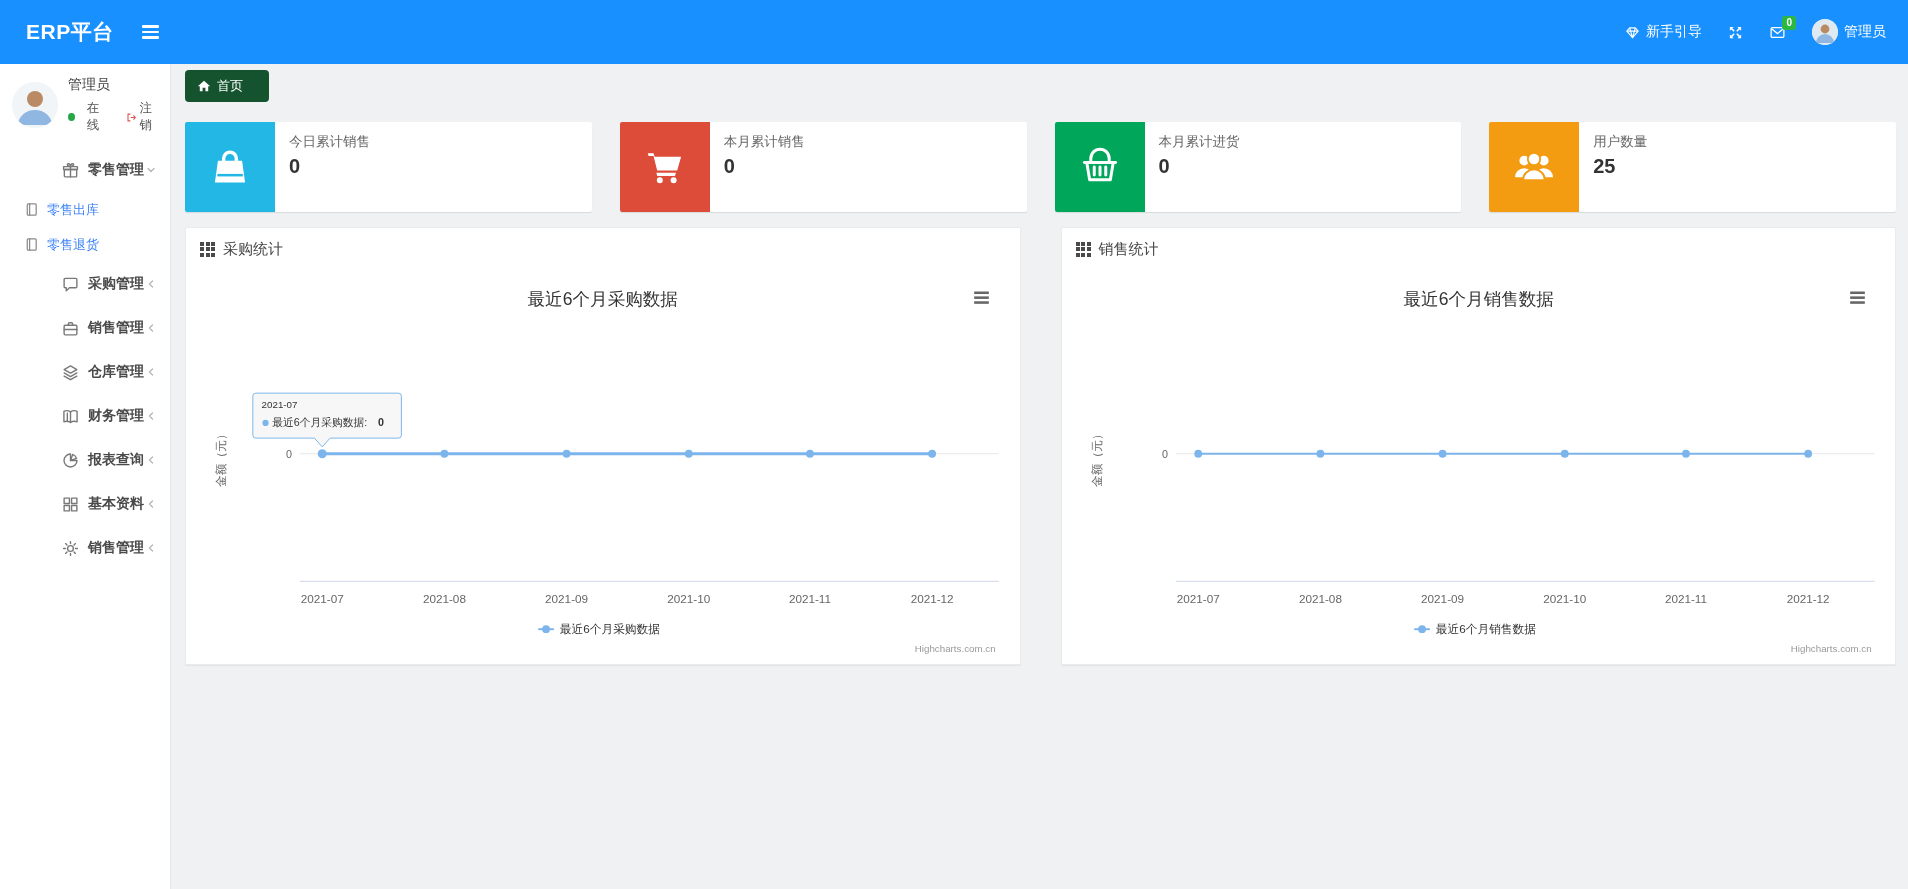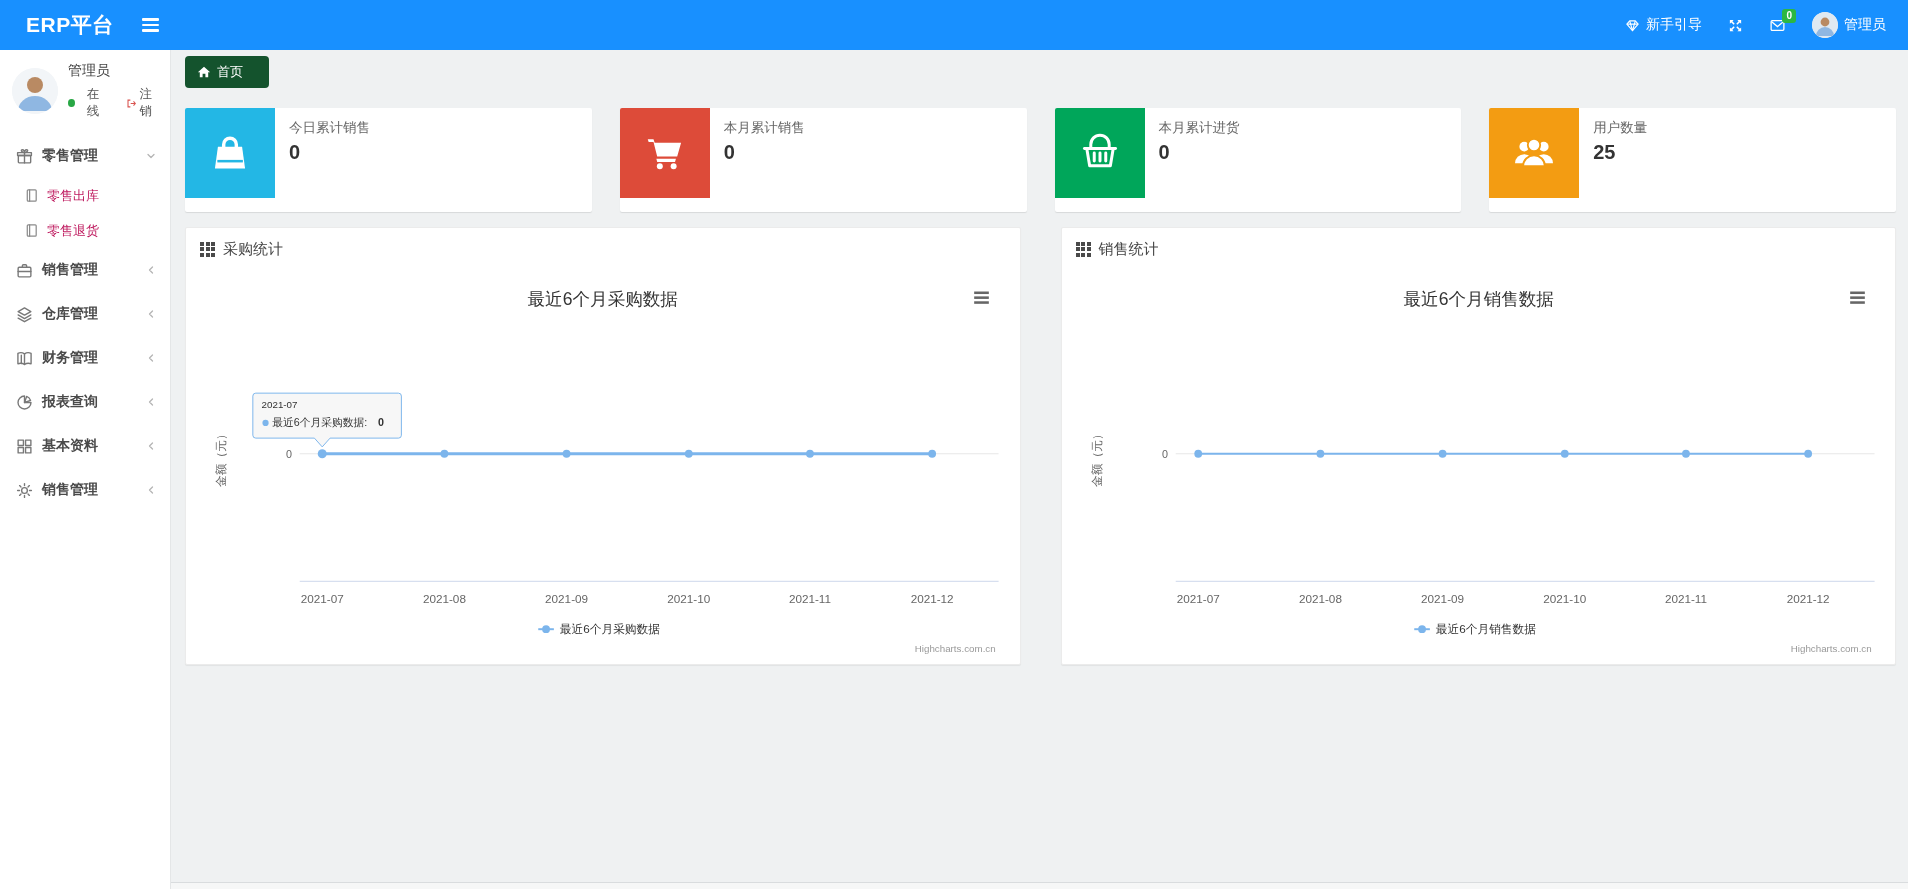--- a/index.html
+++ b/index.html
@@ -1,20 +1,20 @@
 <!DOCTYPE html>
 <html><head>
 <meta charset="utf-8">
 <style>
   * { margin:0; padding:0; box-sizing:border-box; }
   html,body { width:1908px; height:889px; overflow:hidden; }
   body { font-family:"Liberation Sans","DejaVu Sans",sans-serif; background:#eff1f2; color:#444; }
 
   
-  .navbar { height:50px; background:#1890ff; display:flex; align-items:center; color:#fff; position:relative; z-index:10; }
+  .navbar { height:64px; background:#1890ff; display:flex; align-items:center; color:#fff; position:relative; z-index:10; }
   .brand { font-size:21px; font-weight:bold; padding-left:26px; letter-spacing:.5px; }
   .nav-toggle { margin-left:22px; cursor:pointer; display:flex; flex-direction:column; gap:3px; padding:6px; }
   .nav-toggle span { display:block; width:17px; height:2.5px; background:#fff; border-radius:1px; }
   .nav-right { margin-left:auto; display:flex; align-items:center; gap:26px; padding-right:22px; font-size:14px; }
   .nav-item { display:flex; align-items:center; gap:6px; cursor:pointer; }
   .msg-wrap { position:relative; }
   .badge { position:absolute; top:-8px; right:-10px; background:#2cb742; color:#fff; font-size:10px; line-height:1; padding:2px 4px; border-radius:3px; font-weight:bold; }
   .avatar-sm { width:26px; height:26px; border-radius:50%; background:#e9eef3; overflow:hidden; }
 
   
@@ -24,35 +24,35 @@
 
   
   .user-panel { display:flex; align-items:center; gap:10px; padding:12px 10px 14px 12px; }
   .avatar-lg { width:46px; height:46px; border-radius:50%; background:#f1f4f7; overflow:hidden; flex-shrink:0; }
   .user-meta { font-size:13px; }
   .user-name { font-size:14px; color:#444; margin-bottom:6px; }
   .user-status { display:flex; align-items:center; gap:12px; font-size:12.5px; color:#555; }
   .dot { width:8px; height:8px; border-radius:50%; background:#28a745; display:inline-block; }
   .logout { display:flex; align-items:center; gap:3px; cursor:pointer; margin-left:6px; color:#555; }
   .menu { list-style:none; }
-  .menu-item { display:flex; align-items:center; height:44px; padding:0 14px 0 16px; font-size:14px; font-weight:600; color:#4a4a4a; cursor:pointer; }
+  .menu-item { display:flex; align-items:center; height:44px; padding:0 14px 0 16px; font-size:14px; font-weight:600; color:#4a4a4a; cursor:pointer;margin-left:46px; }
   .menu-item .mi-icon { width:17px; height:17px; margin-right:9px; color:#787878; flex-shrink:0; }
   .menu-item .chev { margin-left:auto; color:#b5b5b5; width:10px; height:10px; }
-  .submenu-item { display:flex; align-items:center; height:35px; padding:0 26px 0 24px; font-size:13px; color:#be185d; cursor:pointer; }
+  .submenu-item { display:flex; align-items:center; height:35px; padding:0 26px 0 24px; font-size:13px; color:#3b82f6; cursor:pointer; }
   .submenu-item .mi-icon { width:15px; height:15px; margin-right:8px; color:#8a8a8a; }
   svg.lineic { stroke:currentColor; fill:none; stroke-width:1.3; stroke-linecap:round; stroke-linejoin:round; width:100%; height:100%; display:block; }
 
   
   .crumb-row { height:40px; display:flex; align-items:flex-start; }
   .crumb-tab { display:flex; align-items:center; gap:6px; background:#14532d; color:#fff; font-size:13px; padding:7px 26px 7px 12px; border-radius:4px; cursor:pointer; }
   .crumb-tab svg { width:14px; height:14px; }
 
   
   .cards { display:grid; grid-template-columns:repeat(4,1fr); gap:28px; margin-top:12px; }
-  .card { background:#fff; height:104px; display:flex; box-shadow:0 1px 1px rgba(0,0,0,.10); border-radius:2px; overflow:hidden; }
+  .card { background:#fff; height:90px; display:flex; box-shadow:0 1px 1px rgba(0,0,0,.10); border-radius:2px; overflow:hidden; }
   .card-icon { width:90px; height:90px; display:flex; align-items:center; justify-content:center; flex-shrink:0; }
   .card-icon svg { width:46px; height:46px; }
   .card-aqua   { background:#23b7e5; }
   .card-red    { background:#dd4b39; }
   .card-green  { background:#00a65a; }
   .card-orange { background:#f39c12; }
   .card-body { padding:11px 14px; }
   .card-label { font-size:13.5px; color:#666; margin-bottom:4px; }
   .card-value { font-size:20px; font-weight:bold; color:#333; }
 
@@ -178,20 +178,33 @@
             <svg class="lineic" viewBox="0 0 16 16">
               <rect x="3.5" y="2" width="9.5" height="12" rx="1"></rect>
               <path d="M6 2 V14"></path>
             </svg>
           </span>
         <span>零售退货</span>
       </li>
       <li class="menu-item">
         <span class="mi-icon">
             <svg class="lineic" viewBox="0 0 16 16">
+              <path d="M2 3.2 a1 1 0 0 1 1-1 h10 a1 1 0 0 1 1 1 V10 a1 1 0 0 1 -1 1 H7 l-3 3 v-3 H3 a1 1 0 0 1 -1-1 Z"></path>
+            </svg>
+          </span>
+        <span>采购管理</span>
+        <span class="chev">
+            <svg class="lineic" viewBox="0 0 10 10">
+              <path d="M6.5 2 L3.5 5 L6.5 8"></path>
+            </svg>
+          </span>
+      </li>
+      <li class="menu-item">
+        <span class="mi-icon">
+            <svg class="lineic" viewBox="0 0 16 16">
               <rect x="2" y="5" width="12" height="9" rx="1"></rect>
               <path d="M6 5 V3.6 a1 1 0 0 1 1-1 h2 a1 1 0 0 1 1 1 V5 M2 9 h12"></path>
             </svg>
           </span>
         <span>销售管理</span>
         <span class="chev">
             <svg class="lineic" viewBox="0 0 10 10">
               <path d="M6.5 2 L3.5 5 L6.5 8"></path>
             </svg>
           </span>

